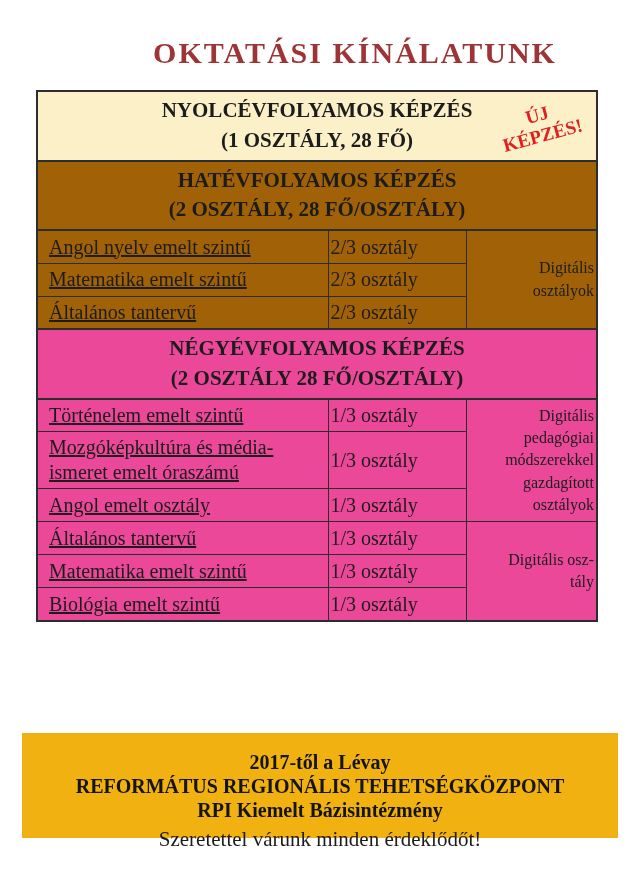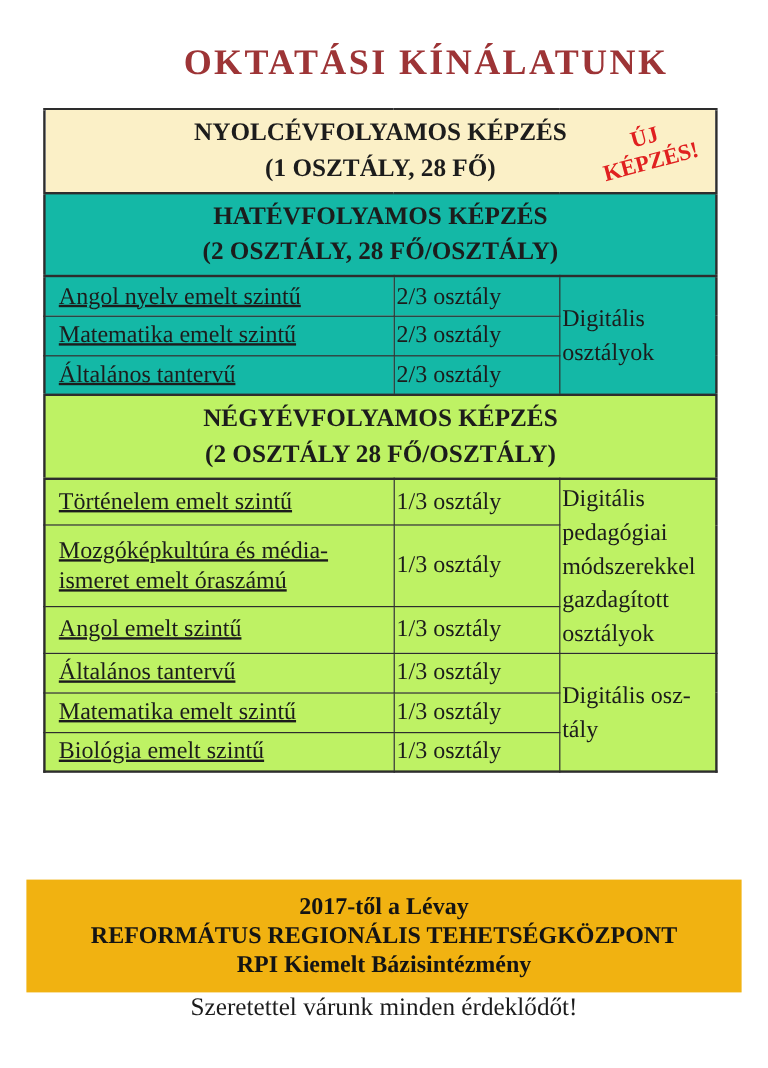--- a/index.html
+++ b/index.html
@@ -38,51 +38,51 @@
     text-align: center;
     font-weight: bold;
     font-size: 21px;
     line-height: 1.42;
     border-top-width: 2px !important;
     border-bottom-width: 2px !important;
     padding: 4px 2px;
   }
   .sec-title { display: block; white-space: pre-line; }
   .cream  { background: #fbf0c7; }
-  .green  { background: #14b8a6; }
-  .peach  { background: #bef264; }
+  .green  { background: #a16207; }
+  .peach  { background: #ec4899; }
 
   .cell-8 { position: relative; height: 62px; }
   .badge {
     position: absolute; right: 4px; top: 13px;
     width: 104px;
     transform: rotate(-15deg);
     color: #e02020;
     font-weight: bold;
     font-size: 19px;
     line-height: 1.08;
     text-align: center;
     white-space: pre-line;
   }
 
   td.name  { font-size: 20px; padding: 3px 6px 3px 11px; height: 33px; white-space: pre-line; line-height: 1.25; text-decoration: underline; }
   td.share { font-size: 20px; padding: 3px 2px; }
-  td.note  { font-size: 20px; text-align: left; line-height: 1.4; white-space: pre-line; padding: 2px; }
+  td.note  { font-size: 16px; text-align: right; line-height: 1.4; white-space: pre-line; padding: 2px; }
   tr.tall td.name, tr.tall td.share { height: 50px; }
   .sec6, .sec4 { height: 58px; }
 
   .info {
     position: absolute; top: 666px; left: 0; width: 100%;
     text-align: center; font-size: 20px; line-height: 27px;
     color: #1c1c1c;
   }
 
   .banner {
     position: absolute; left: 22px; top: 733px;
-    width: 596px; height: 94px;
+    width: 596px; height: 105px;
     background: #f1b211;
     display: flex; flex-direction: column; justify-content: center;
     text-align: center;
     font-weight: bold; font-size: 20px; line-height: 24px;
     color: #141414;
   }
 
   .closing {
     position: absolute; top: 827px; left: 0; width: 100%;
     text-align: center; font-size: 21px; color: #1c1c1c;
@@ -149,21 +149,21 @@
 módszerekkel
 gazdagított
 osztályok</td>
     </tr>
     <tr class="tall">
       <td class="name peach">Mozgóképkultúra és média-
 ismeret emelt óraszámú</td>
       <td class="share peach">1/3 osztály</td>
     </tr>
     <tr>
-      <td class="name peach">Angol emelt szintű</td>
+      <td class="name peach">Angol emelt osztály</td>
       <td class="share peach">1/3 osztály</td>
     </tr>
     <tr>
       <td class="name peach">Általános tantervű</td>
       <td class="share peach">1/3 osztály</td>
       <td class="note peach" rowspan="3">Digitális osz-
 tály</td>
     </tr>
     <tr>
       <td class="name peach">Matematika emelt szintű</td>

